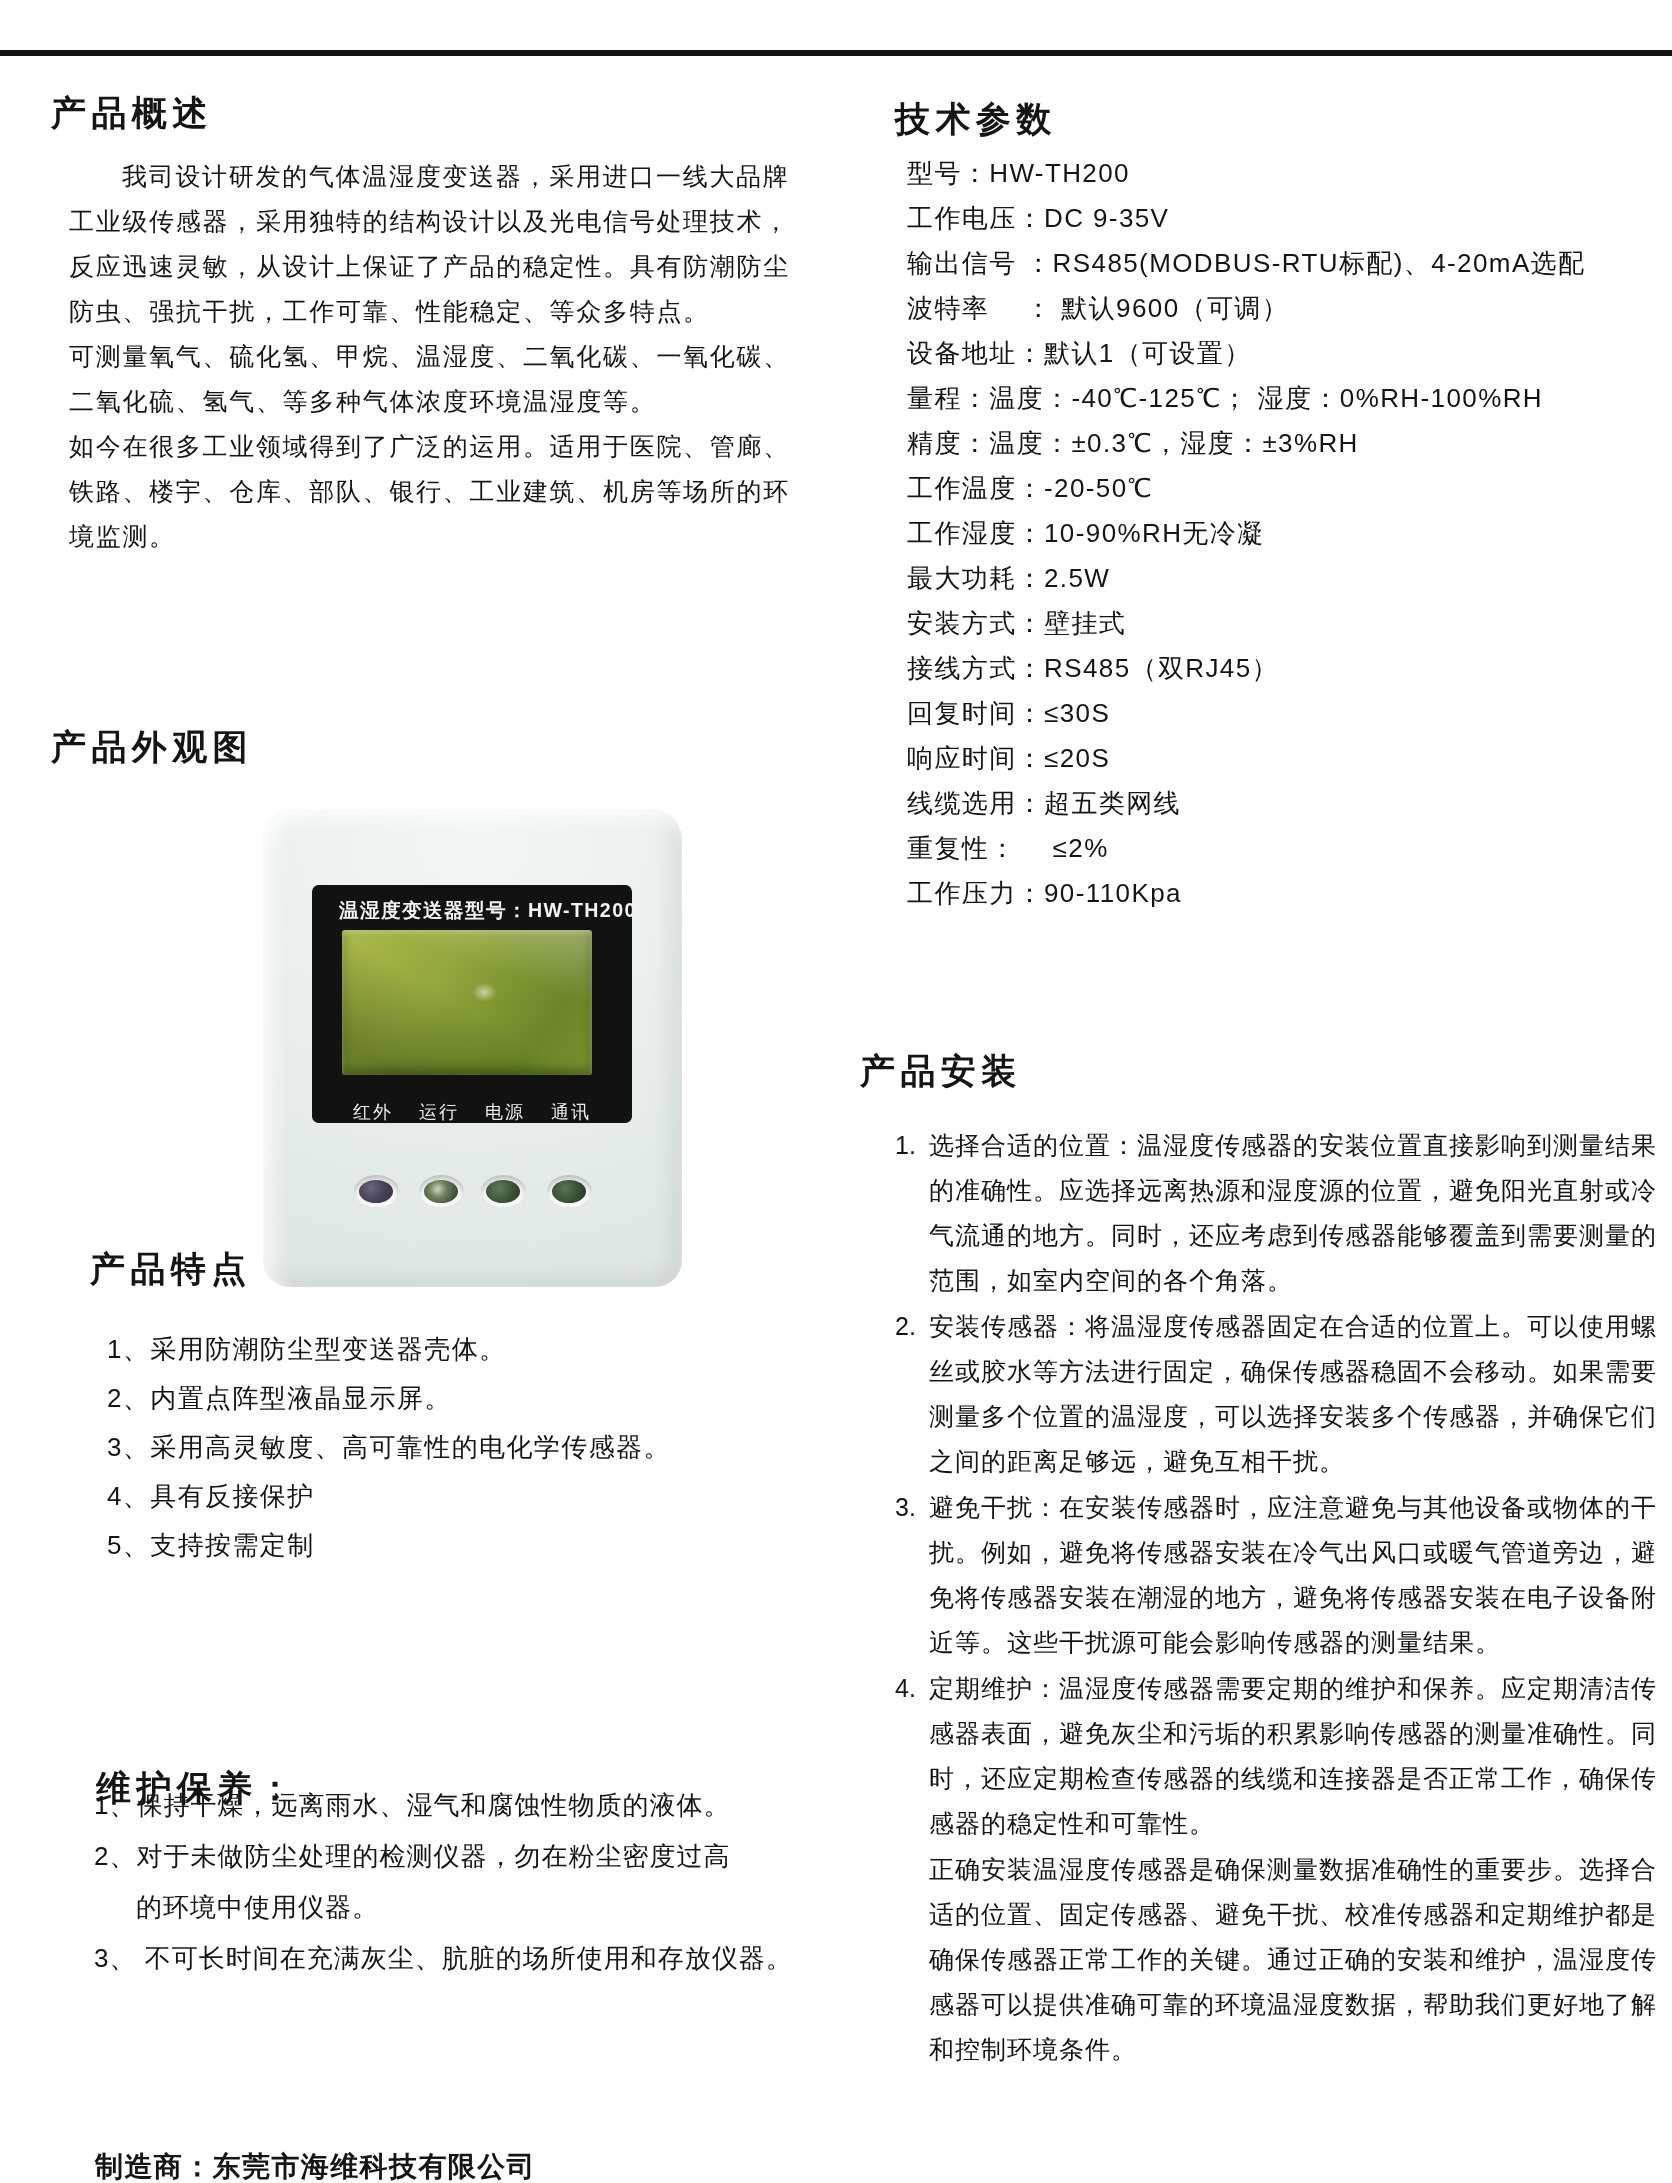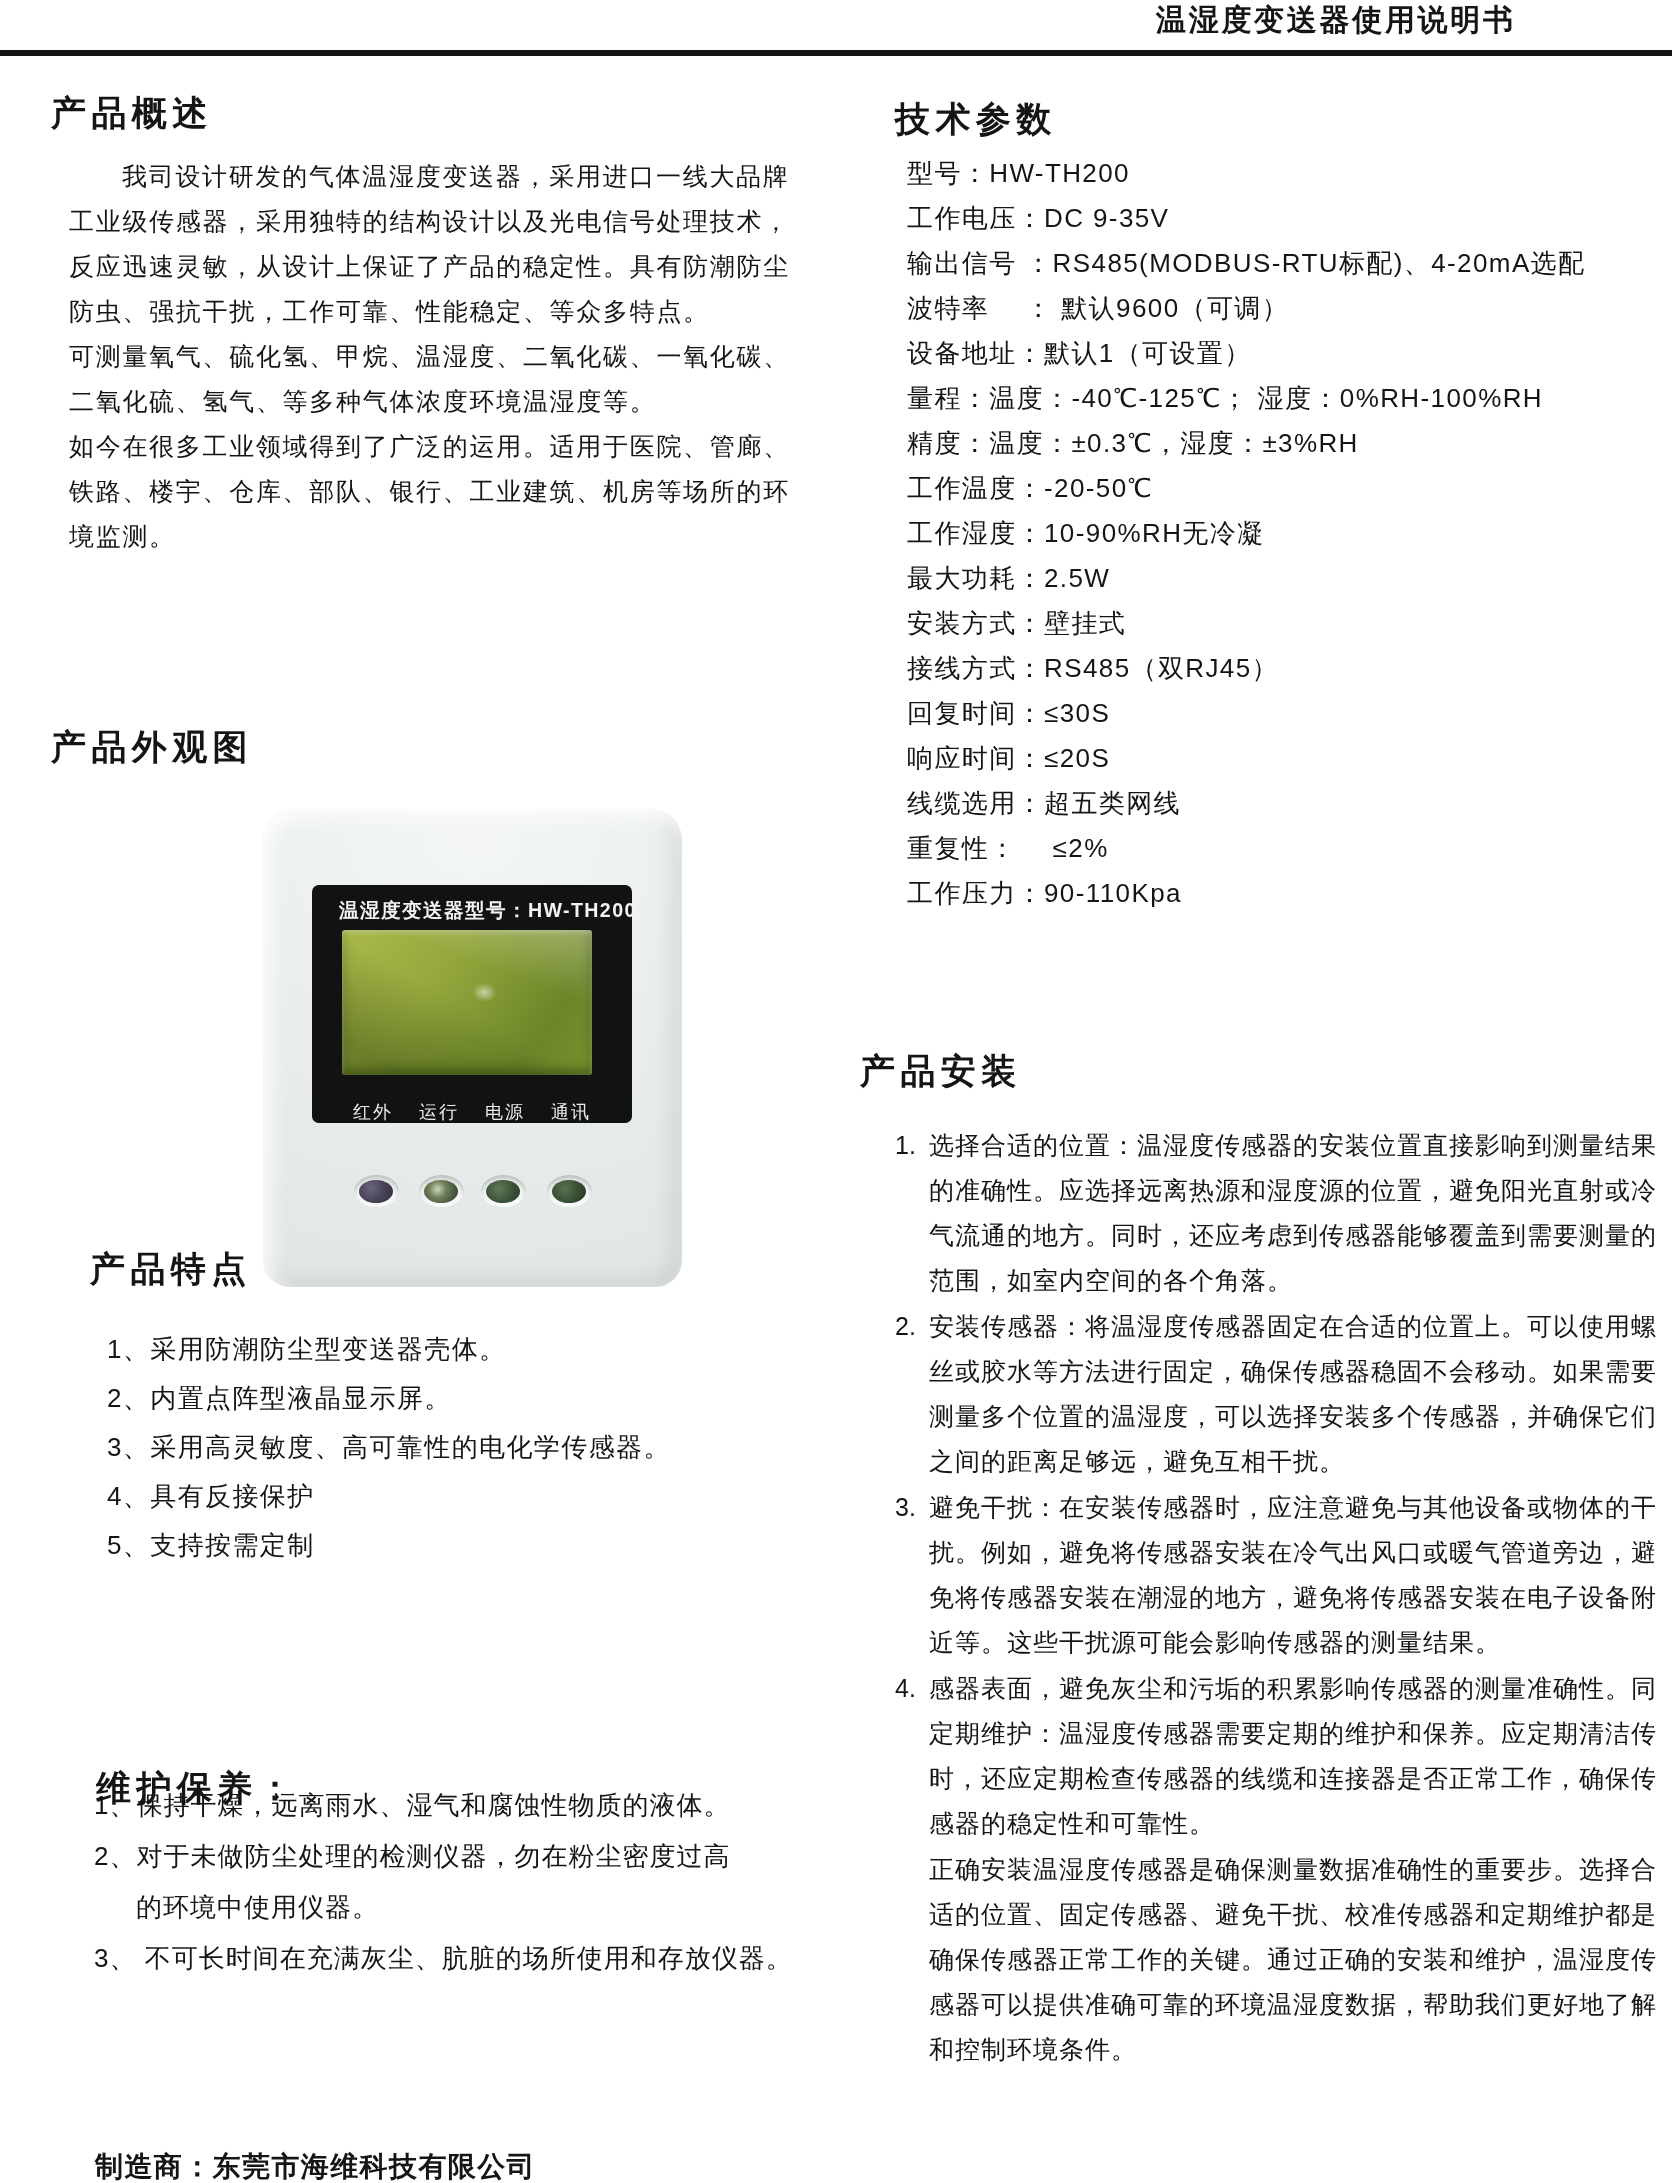--- a/index.html
+++ b/index.html
@@ -61,21 +61,20 @@
   .led-1 i{background:radial-gradient(circle at 35% 35%, #6b6680 0%, #4a4558 45%, #332f40 100%);}
   .led-2 i{background:radial-gradient(circle at 40% 40%, #cfd8c0 0%, #6f7f58 35%, #42513a 75%, #303d2b 100%);}
   .led-3 i{background:radial-gradient(circle at 38% 38%, #5f7a58 0%, #3a5238 55%, #263924 100%);}
   .led-4 i{background:radial-gradient(circle at 38% 38%, #587451 0%, #364d33 55%, #243621 100%);}
 </style>
 </head>
 <body>
 
 <div class="page">
 
-  <div class="doc-title">温湿度变送器使用说明书</div>
   <div class="rule"></div>
 
   <div class="h1" style="left:51px;top:90px;">产品概述</div>
 
   <div class="block" style="left:57px;top:154px;">
     <div class="line indent1">我司设计研发的气体温湿度变送器，采用进口一线大品牌</div>
     <div class="line">工业级传感器，采用独特的结构设计以及光电信号处理技术，</div>
     <div class="line">反应迅速灵敏，从设计上保证了产品的稳定性。具有防潮防尘</div>
     <div class="line">防虫、强抗干扰，工作可靠、性能稳定、等众多特点。</div>
     <div class="line">可测量氧气、硫化氢、甲烷、温湿度、二氧化碳、一氧化碳、</div>
@@ -186,22 +185,22 @@
       <div class="line">避免干扰：在安装传感器时，应注意避免与其他设备或物体的干</div>
       <div class="line">扰。例如，避免将传感器安装在冷气出风口或暖气管道旁边，避</div>
       <div class="line">免将传感器安装在潮湿的地方，避免将传感器安装在电子设备附</div>
       <div class="line">近等。这些干扰源可能会影响传感器的测量结果。</div>
     </div>
   </div>
 
   <div class="install-item" style="top:1666px;">
     <span class="marker">4.</span>
     <div class="itxt">
+      <div class="line">定期维护：温湿度传感器需要定期的维护和保养。应定期清洁传</div>
       <div class="line">感器表面，避免灰尘和污垢的积累影响传感器的测量准确性。同</div>
-      <div class="line">定期维护：温湿度传感器需要定期的维护和保养。应定期清洁传</div>
       <div class="line">时，还应定期检查传感器的线缆和连接器是否正常工作，确保传</div>
       <div class="line">感器的稳定性和可靠性。</div>
     </div>
   </div>
 
   <div class="install-item" style="top:1847px;left:929px;">
     <div class="itxt" style="margin-left:0;">
       <div class="line">正确安装温湿度传感器是确保测量数据准确性的重要步。选择合</div>
       <div class="line">适的位置、固定传感器、避免干扰、校准传感器和定期维护都是</div>
       <div class="line">确保传感器正常工作的关键。通过正确的安装和维护，温湿度传</div>

